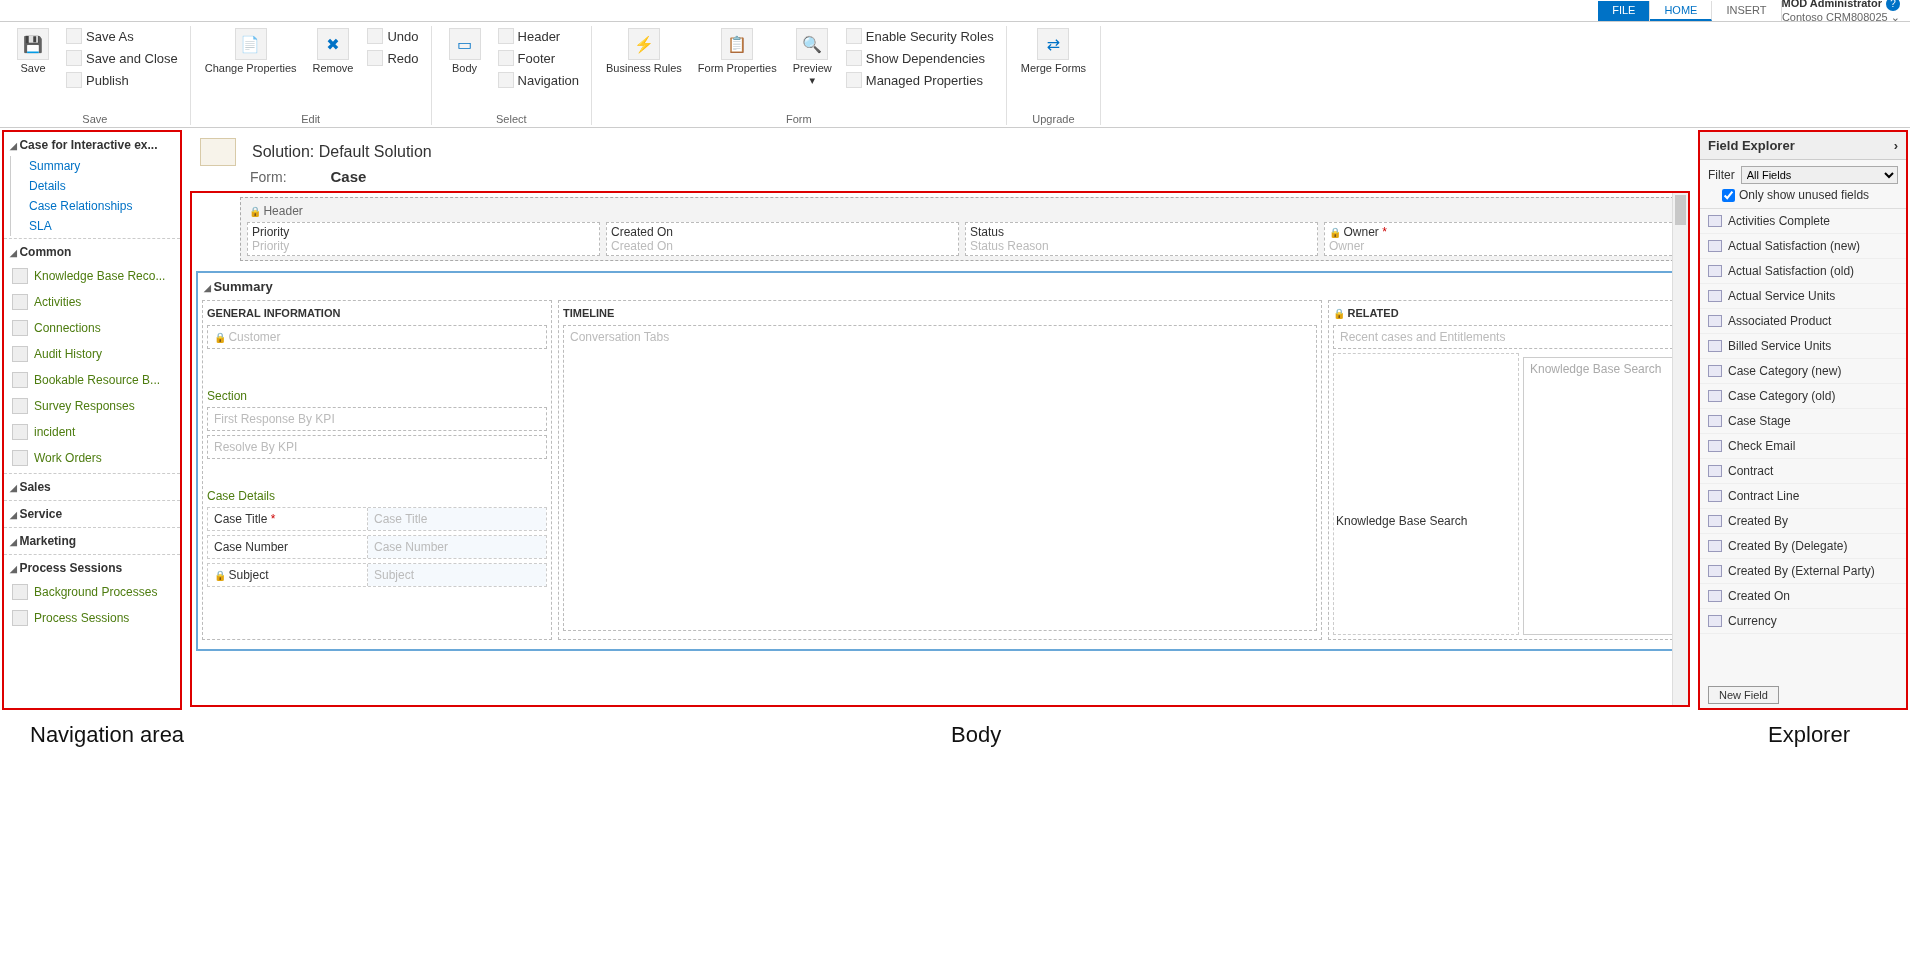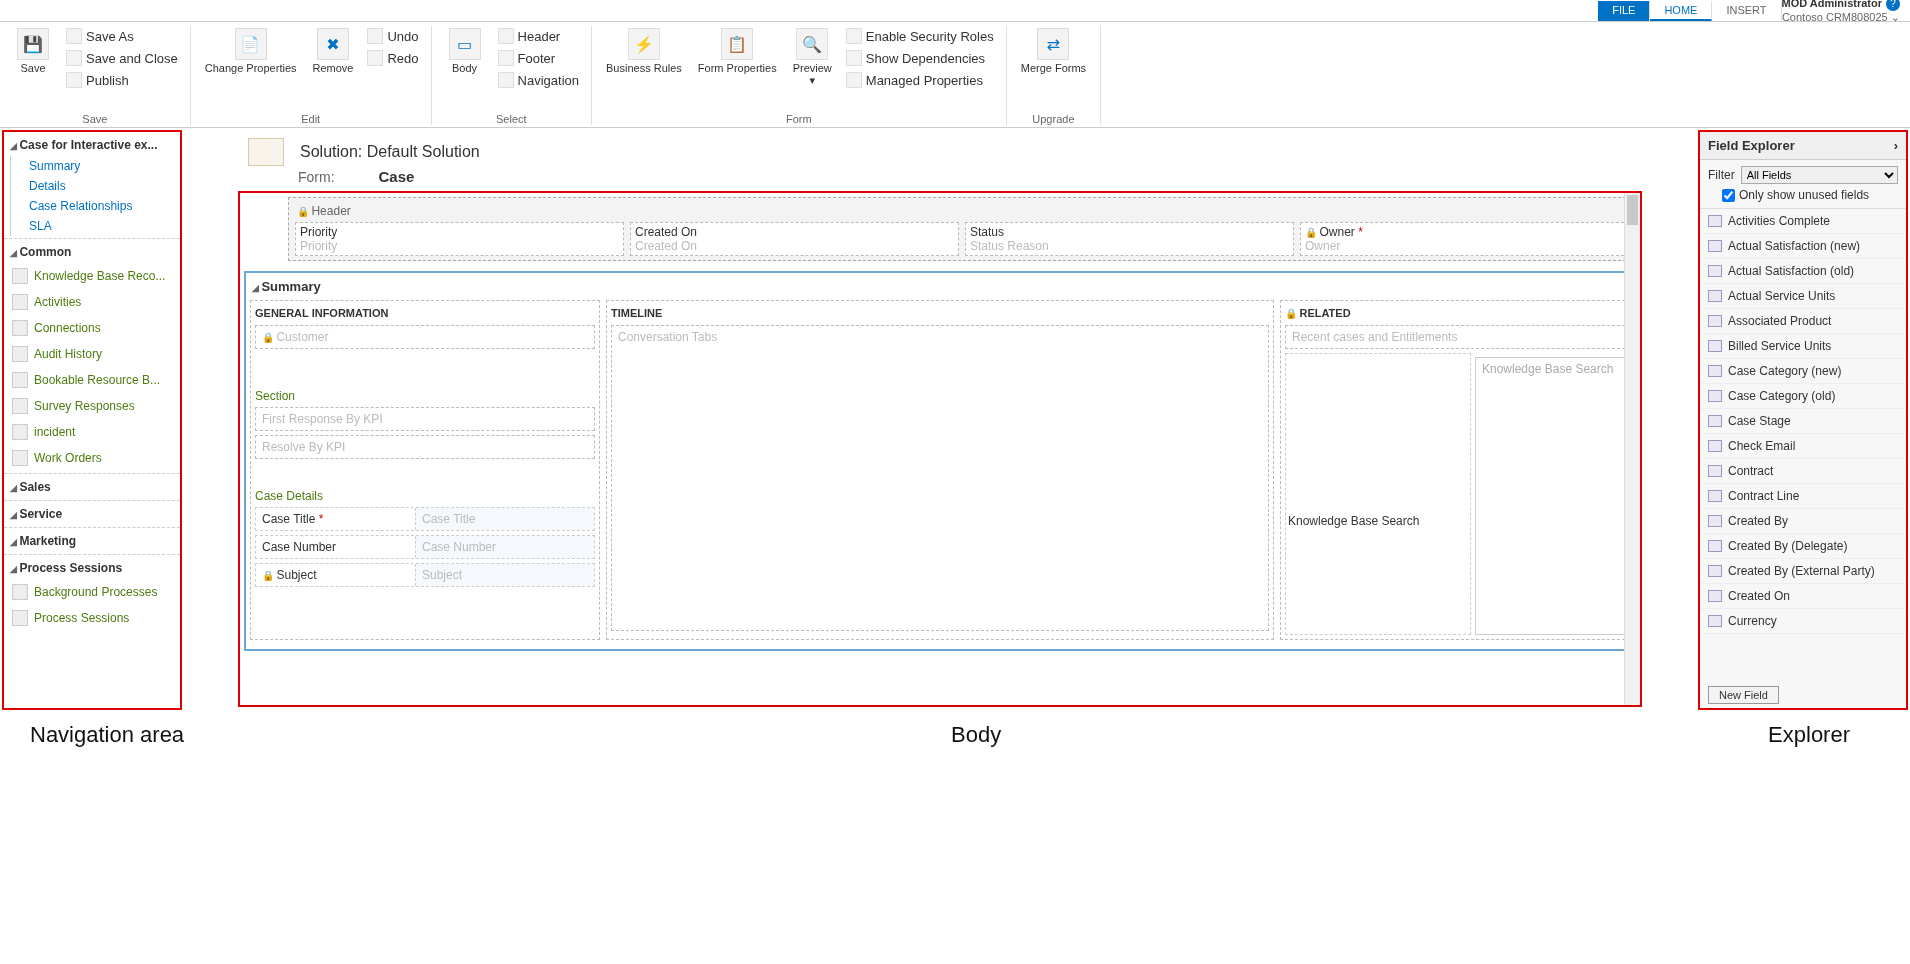--- a/index.html
+++ b/index.html
@@ -17,21 +17,21 @@
 .ribbon { display:flex; border-bottom:1px solid #ccc; padding:4px 0 2px 0; height:106px; }
 .ribbon-group { display:flex; flex-direction:column; justify-content:space-between; padding:0 8px; border-right:1px solid #e0e0e0; }
 .ribbon-group .group-body { display:flex; gap:4px; flex:1; }
 .ribbon-group .group-label { text-align:center; font-size:11px; color:#666; padding-top:2px; }
 .rbtn { display:flex; flex-direction:column; align-items:center; justify-content:flex-start; padding:2px 6px; font-size:11px; cursor:pointer; min-width:50px; }
 .rbtn .ricon { width:32px; height:32px; background:#f3f3f3; border:1px solid #ddd; margin-bottom:2px; display:flex; align-items:center; justify-content:center; color:#0072c6; font-size:16px; }
 .rbtn-sm { display:flex; align-items:center; gap:4px; padding:2px 4px; font-size:13px; cursor:pointer; white-space:nowrap; }
 .rbtn-sm .ricon-sm { width:16px; height:16px; background:#f3f3f3; border:1px solid #ddd; display:inline-block; }
 .vstack { display:flex; flex-direction:column; gap:2px; justify-content:flex-start; }
 
-.main { display:flex; position:relative;gap:48px; }
+.main { display:flex; position:relative; }
 .nav-panel { width:180px; border:2px solid #d00; margin:2px 4px 2px 2px; padding:2px 0; height:580px; overflow:hidden; }
 .nav-sec-h { font-size:12px; font-weight:bold; padding:4px 6px; cursor:pointer; color:#333; }
 .nav-sec-h::before { content:"◢ "; font-size:9px; color:#666; }
 .nav-item { padding:3px 8px 3px 18px; font-size:12px; color:#0072c6; cursor:pointer; border-left:2px solid transparent; margin-left:6px; }
 .nav-item.tree { border-left:1px solid #ccc; }
 .nav-item-gray { padding:5px 6px 5px 8px; font-size:12px; color:#4d7c0f; cursor:pointer; display:flex; align-items:center; gap:6px; }
 .nav-item-gray .ni-icon { width:16px; height:16px; background:#eee; border:1px solid #ccc; }
 .nav-divider { border-top:1px dashed #ccc; margin:2px 0; }
 
 .body-area { flex:1; padding:4px 4px 0 4px; }

